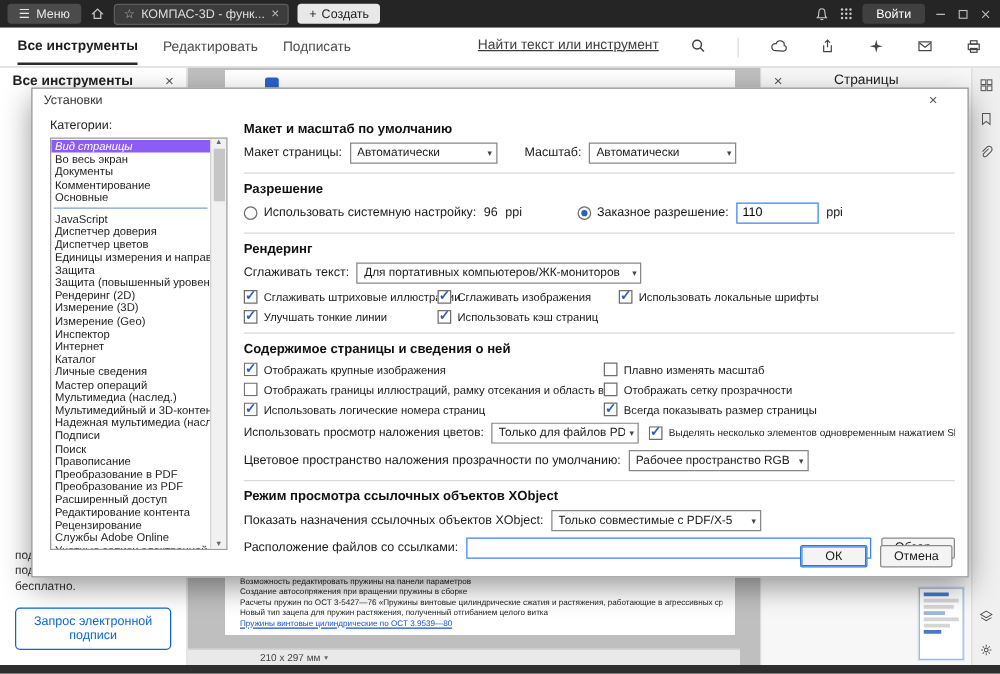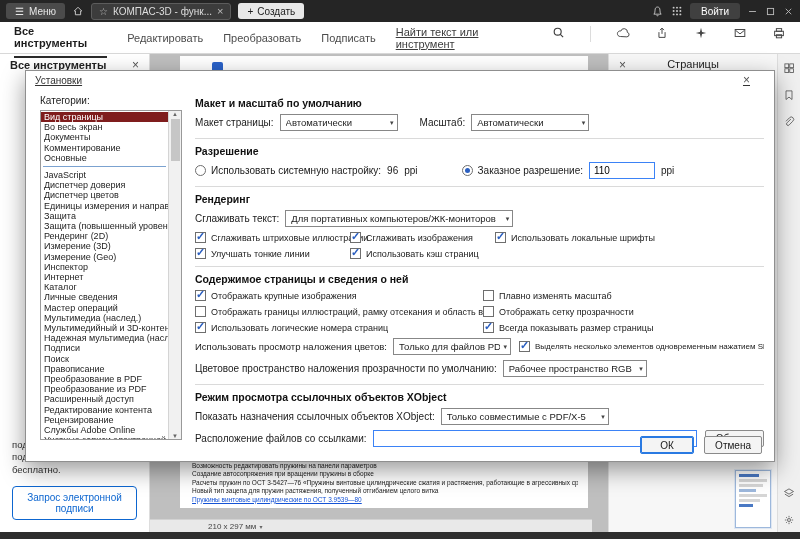--- a/index.html
+++ b/index.html
@@ -66,30 +66,30 @@
     border-left:1px solid #ddd; z-index:3; display:flex; flex-direction:column; align-items:center;
     padding:8px 0 6px; gap:15px; color:#555; }
   .right-strip .grow { flex:1; }
 
   .bottom-bar { position:absolute; left:0; right:0; bottom:0; height:7px; background:#2e2e2e; z-index:4; }
 
   
   .dialog { position:absolute; left:25px; top:70px; width:750px; height:392px; background:#fff;
     border:1px solid #8f8f8f; box-shadow:0 8px 22px rgba(0,0,0,.4); z-index:30; }
   .dlg-titlebar { height:18px; display:flex; justify-content:space-between; align-items:center;
-    padding:0 24px 0 9px; font-size:10px; color:#333;text-decoration:underline; }
+    padding:0 24px 0 9px; font-size:10px; color:#333; }
   .dlg-x { color:#555; font-size:12px; }
   .dlg-body { display:flex; padding:2px 10px 0 14px; }
 
   .cats-col { width:142px; margin-right:13px; flex:none; }
   .cats-label { font-size:10px; margin:4px 0 4px; color:#222; }
   .listbox { border:1px solid #999; height:330px; background:#fff; display:flex; overflow:hidden; }
   .listbox .items { flex:1; overflow:hidden; padding-top:1px; }
   .cat { font-size:9px; line-height:10.2px; padding:0 3px; white-space:nowrap; overflow:hidden; color:#1d1d1d; }
-  .cat.sel { background:#7f1d1d; color:#fff; }
+  .cat.sel { background:#8b5cf6; color:#fff;font-style:italic; }
   .cat-sep { border-top:1px solid #7ba2d0; margin:3px 2px; }
   .scrollbar { width:13px; background:#f1f1f1; border-left:1px solid #d4d4d4; display:flex;
     flex-direction:column; align-items:center; font-size:6px; color:#666; }
   .sb-thumb { width:9px; height:42px; background:#c6c6c6; margin-top:2px; }
   .sb-bottom { margin-top:auto; }
 
   .content-col { flex:1; min-width:0; font-size:10px; color:#1a1a1a; }
   .sec-head { font-weight:bold; font-size:10.5px; color:#111; margin:6px 0 4px; }
   hr.sep { border:none; border-top:1px solid #dadada; margin:7px 0 0; }
   .row { display:flex; align-items:center; margin:5px 0; white-space:nowrap; }
@@ -179,21 +179,20 @@
     <span class="tb-icon win-icon">
       <svg width="11" height="11" viewBox="0 0 16 16">
           <path d="M4 4 L12 12 M12 4 L4 12" stroke="currentColor" stroke-width="1.3"></path>
         </svg>
     </span>
   </div>
 
   <div class="toolbar">
     <span class="tab-label active">Все инструменты</span>
     <span class="tab-label">Редактировать</span>
-    <span class="tab-label">Преобразовать</span>
     <span class="tab-label">Подписать</span>
     <div class="search-group">
       <span class="search-text">Найти текст или инструмент</span>
       <span class="tb-icon" style="color:#3c3c3c">
         <svg width="13" height="13" viewBox="0 0 16 16">
             <circle cx="7" cy="7" r="4.3" fill="none" stroke="currentColor" stroke-width="1.4"></circle>
             <line x1="10.3" y1="10.3" x2="13.7" y2="13.7" stroke="currentColor" stroke-width="1.4"></line>
           </svg>
       </span>
       <span class="v-div"></span>

